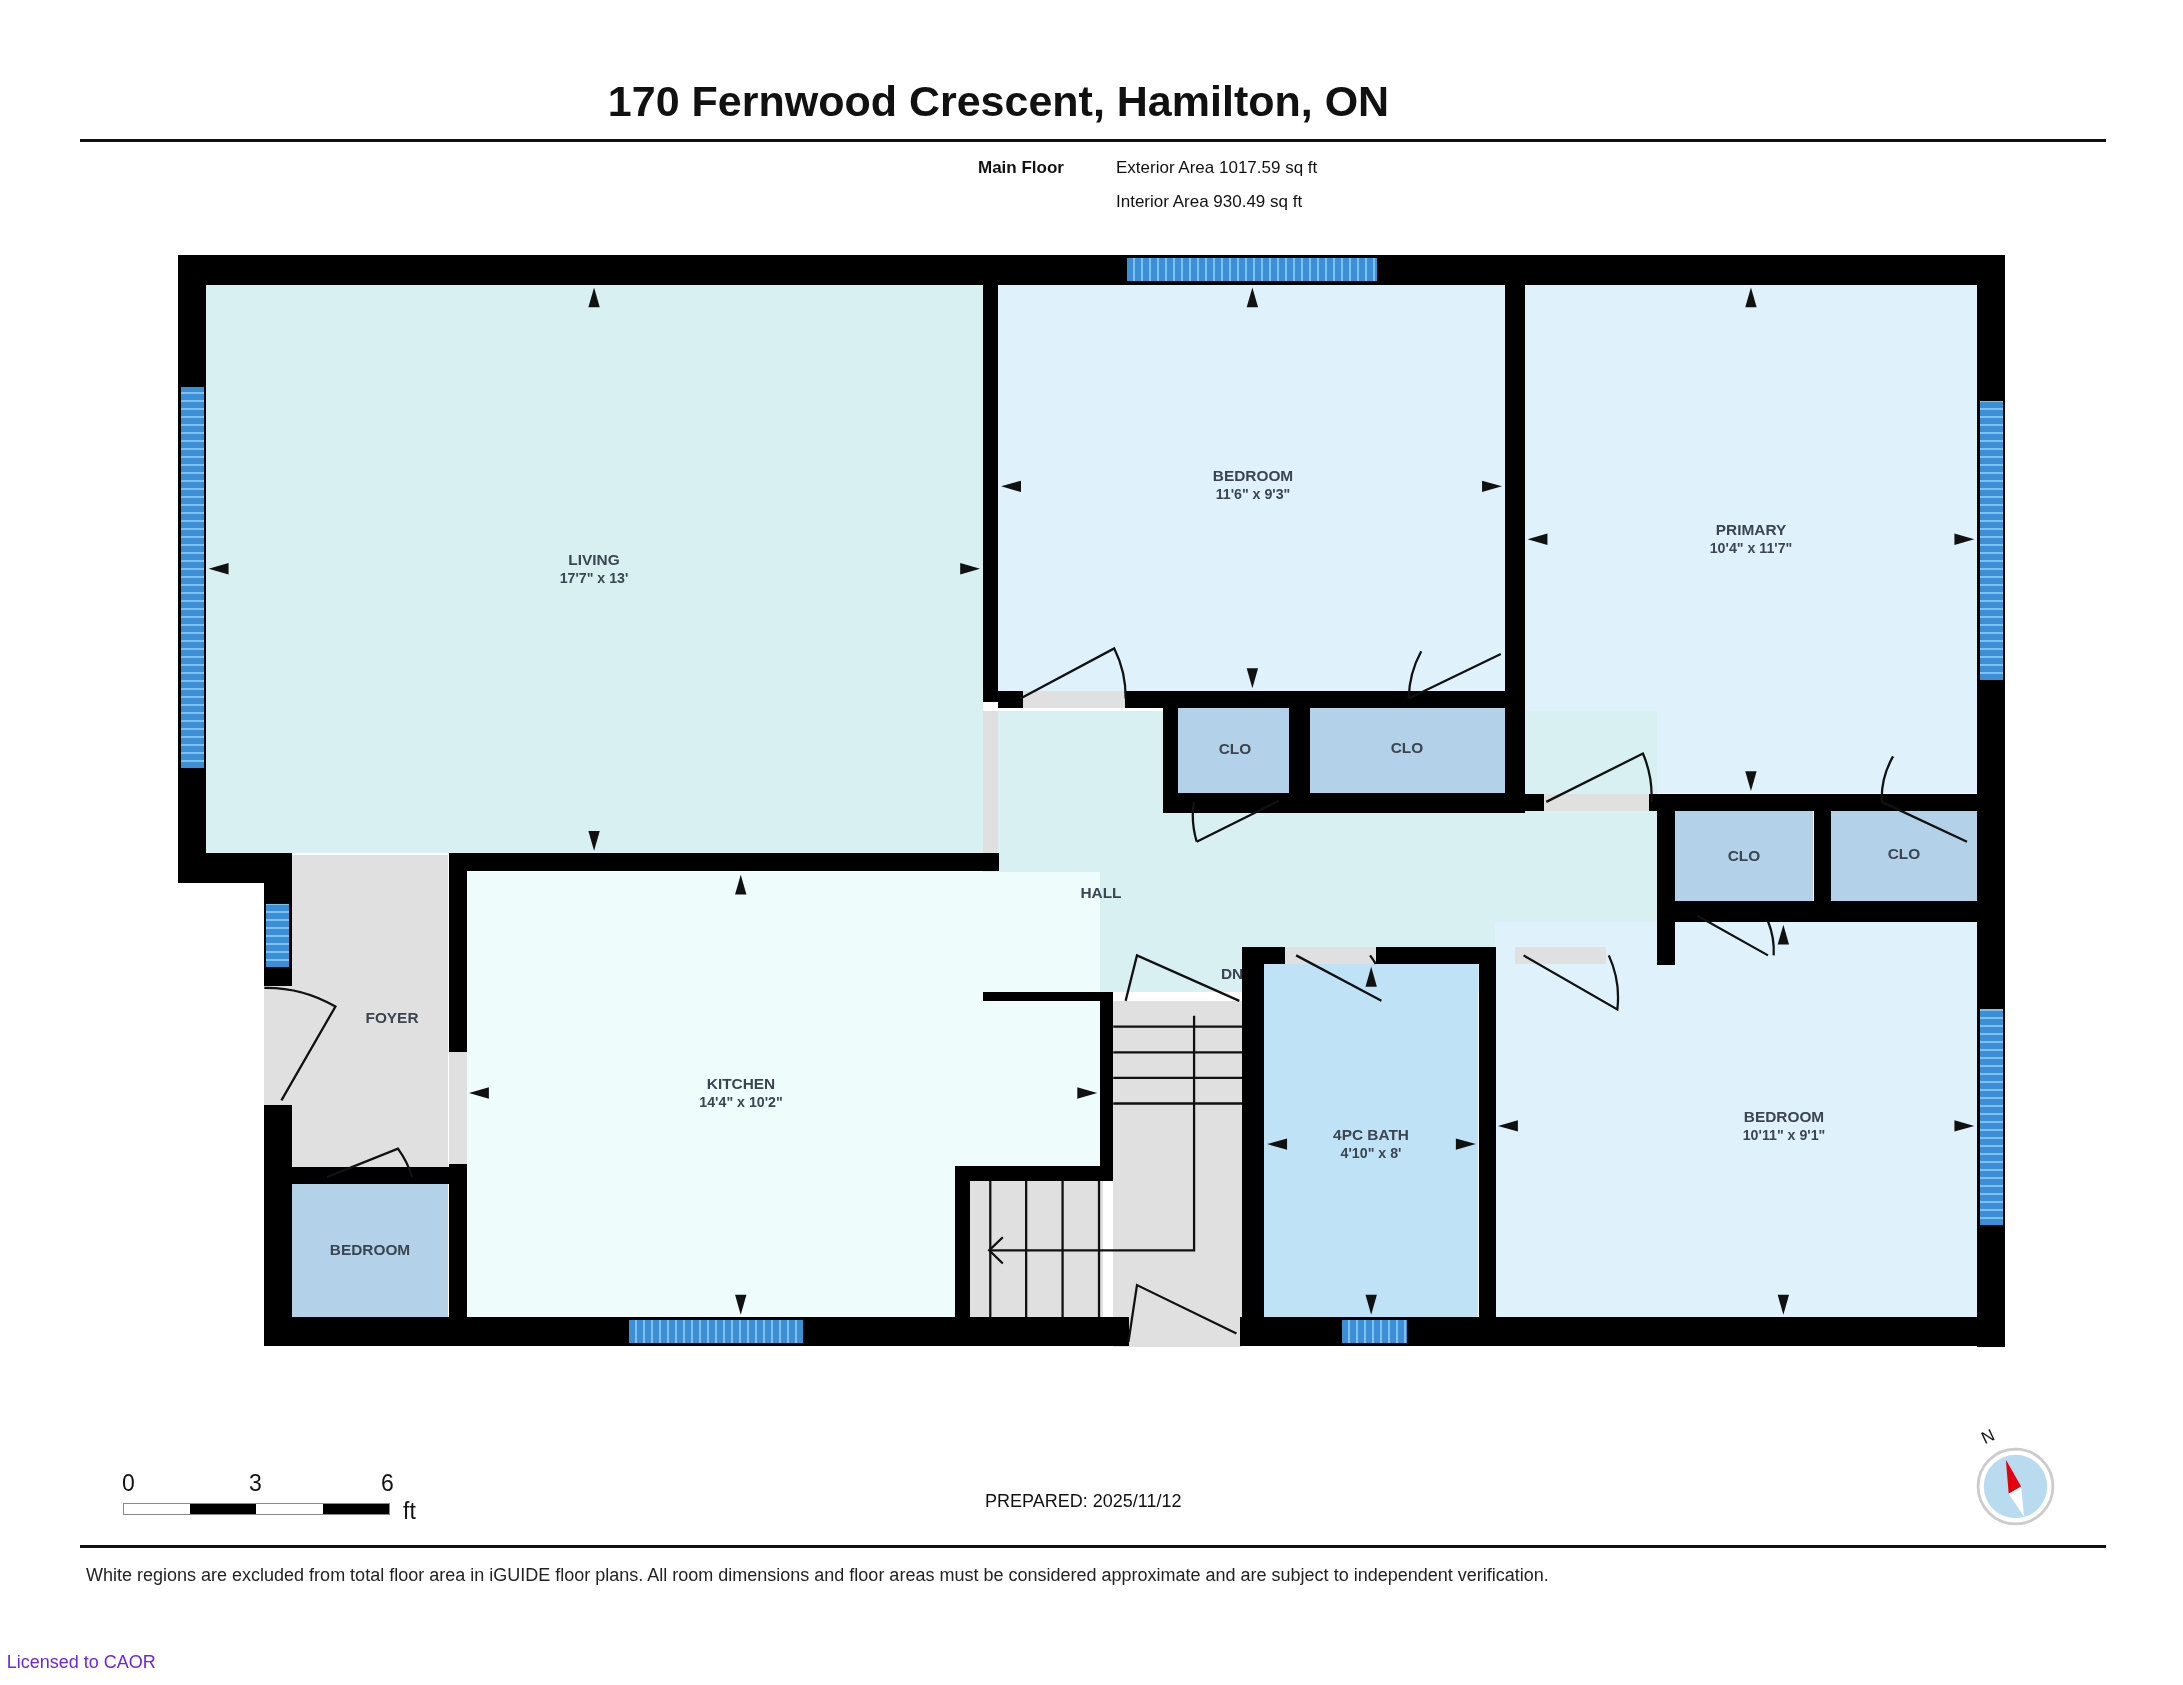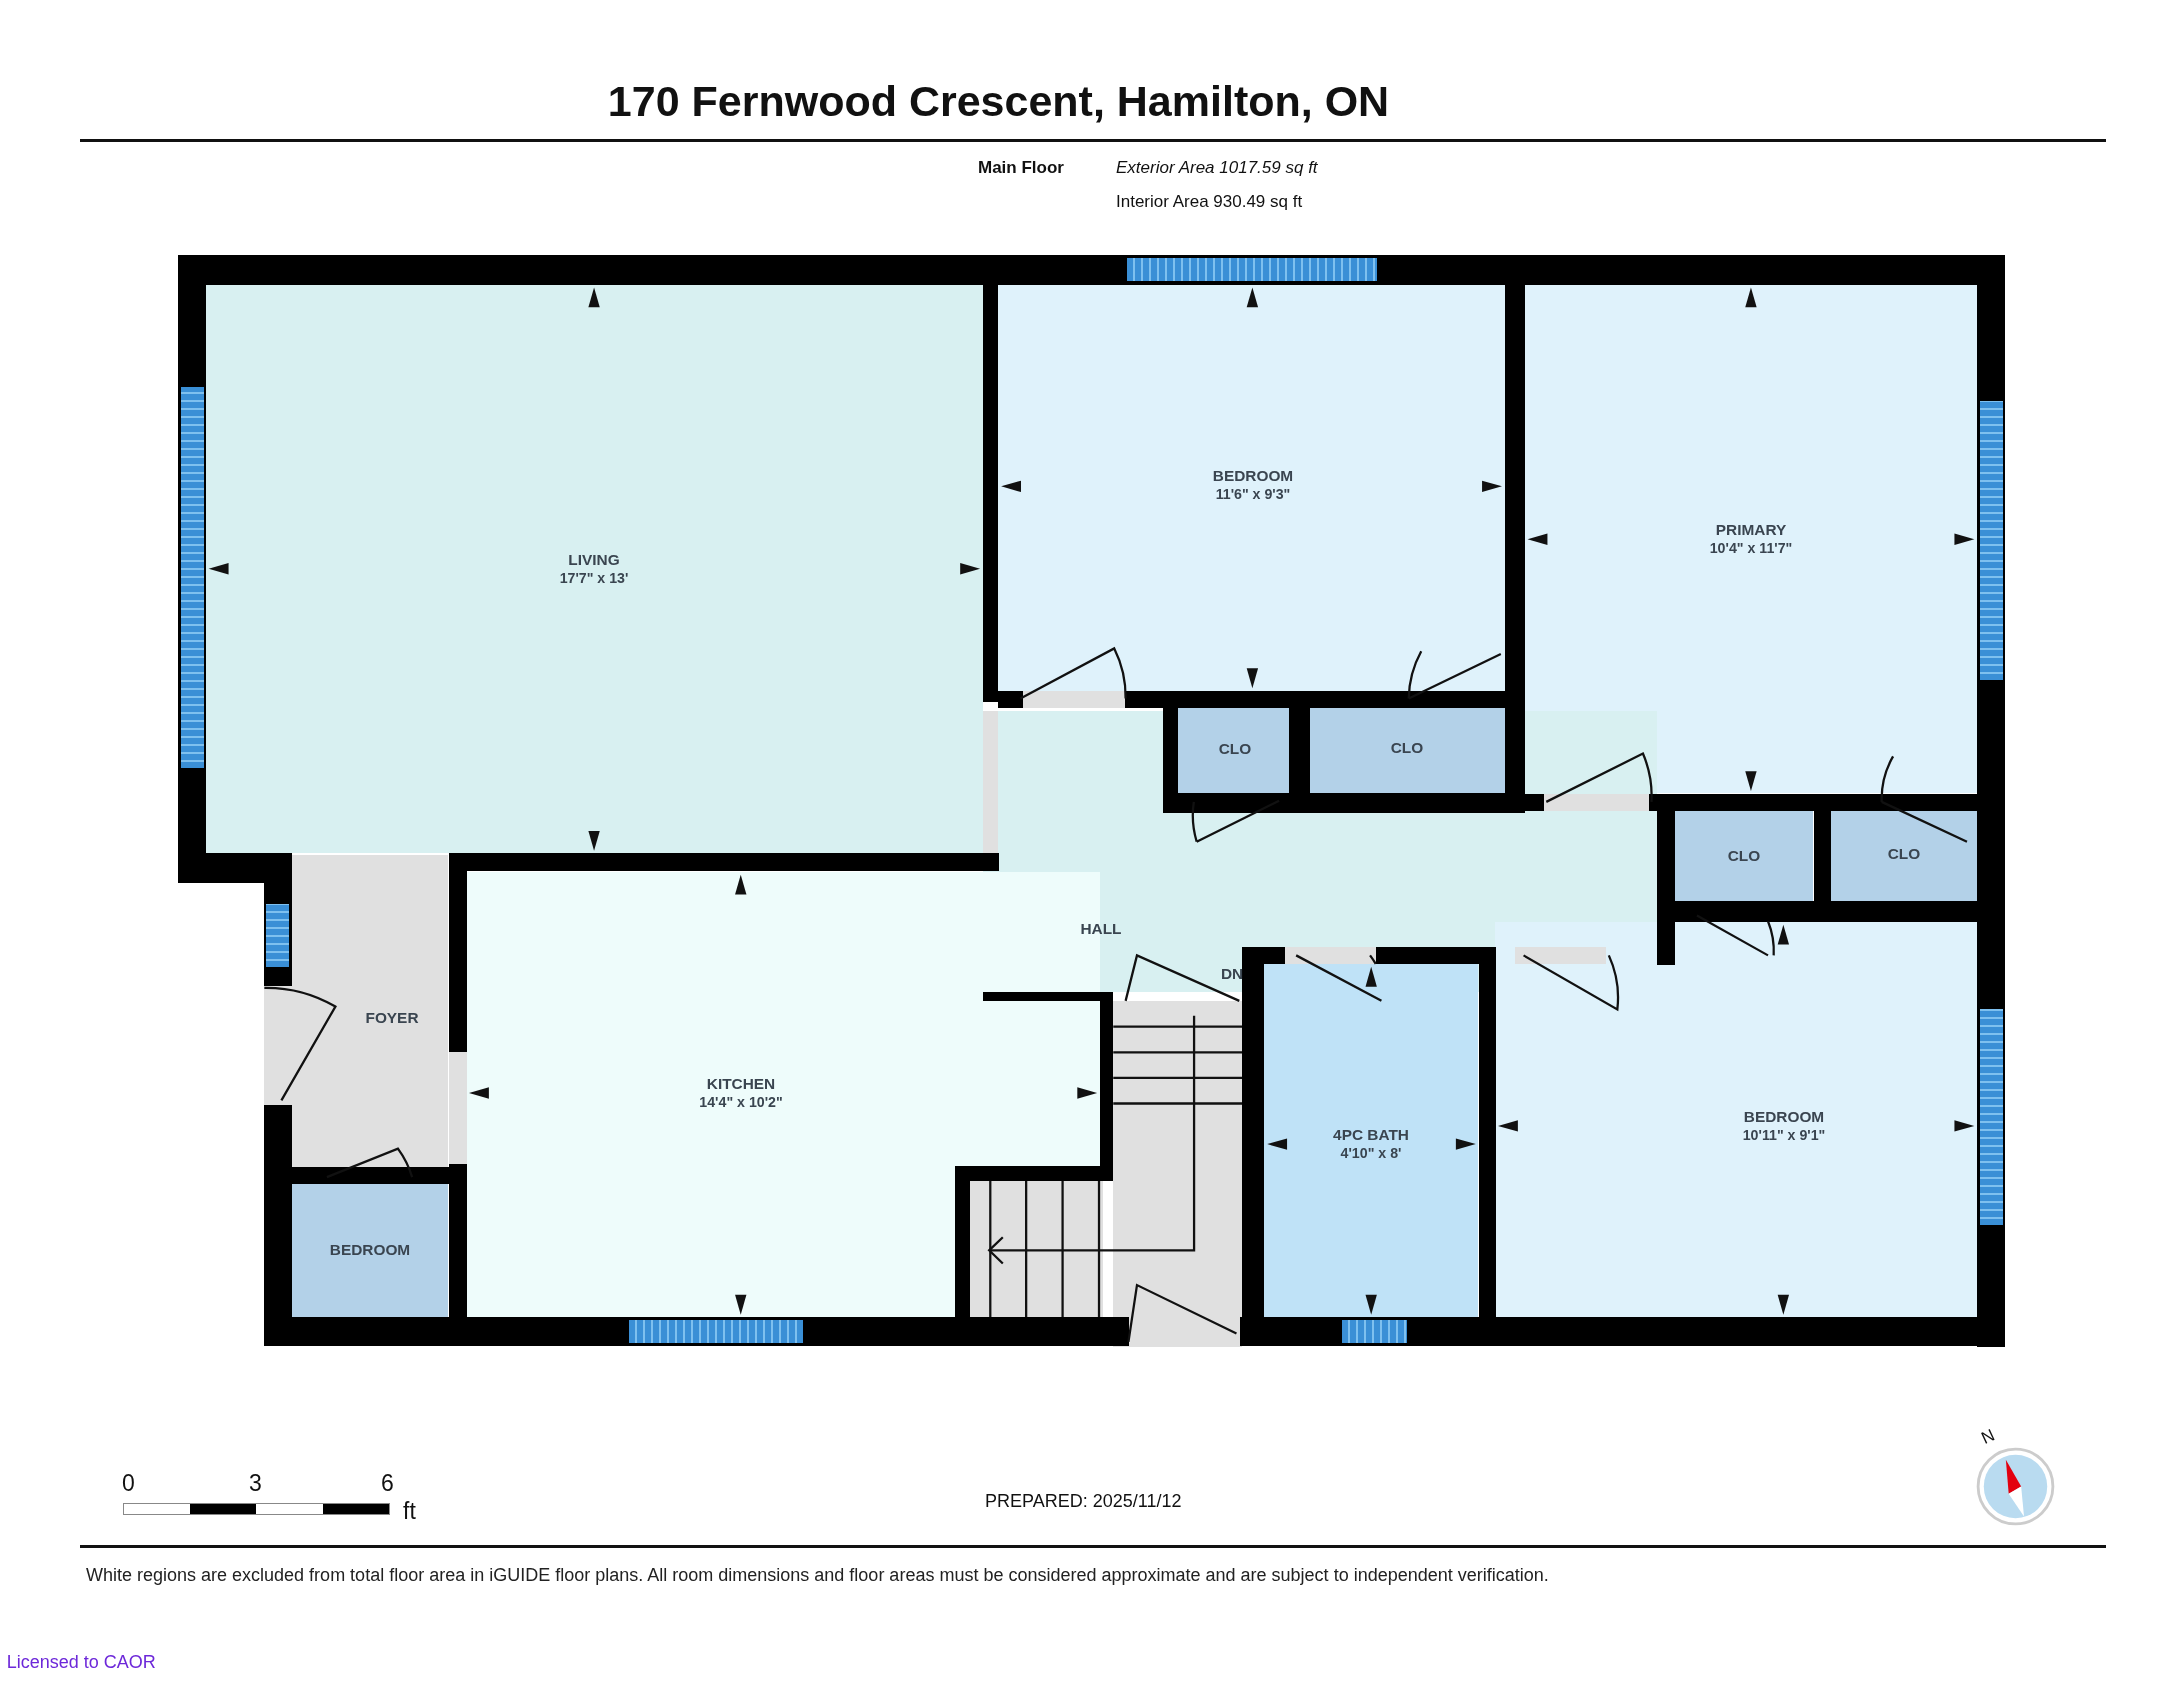--- a/index.html
+++ b/index.html
@@ -16,21 +16,21 @@
   .winv{position:absolute;background:repeating-linear-gradient(0deg,#3a8fd6 0 5.7px,#7ec0ef 5.7px 8px);}
   .footer-note{font-size:18px;color:#222;}
   .lic{font-size:18px;color:#6d28d9;}
 </style>
 </head>
 <body>
 
 <div class="abs title">170 Fernwood Crescent, Hamilton, ON</div>
 <div class="abs rule" style="left:80px;top:139px;width:2026px;"></div>
 <div class="abs meta" style="left:978px;top:158px;font-weight:bold;">Main Floor</div>
-<div class="abs meta" style="left:1116px;top:158px;font-style:italic;">Exterior Area 1017.59 sq ft</div>
+<div class="abs meta" style="left:1116px;top:158px;">Exterior Area 1017.59 sq ft</div>
 <div class="abs meta" style="left:1116px;top:192px;">Interior Area 930.49 sq ft</div>
 
 <div class="abs" style="left:0;top:0;width:2183px;height:1365px;">
 
   <div class="room" style="left:206px;top:284px;width:777px;height:569px;background:#d8f0f1;"></div>
   <div class="room" style="left:998px;top:284px;width:507px;height:407px;background:#dff2fb;"></div>
   <div class="room" style="left:1525px;top:284px;width:453px;height:509px;background:#dff2fb;"></div>
   <div class="room" style="left:983px;top:711px;width:674px;height:281px;background:#d8f0f1;"></div>
   <div class="room" style="left:1285px;top:813px;width:372px;height:131px;background:#d8f0f1;"></div>
   <div class="room" style="left:1178px;top:708px;width:111px;height:85px;background:#b3d1e8;"></div>
@@ -157,21 +157,21 @@
       <div class="dim">17'7" x 13'</div>
     </div>
   <div class="lbl" style="left:1253px;top:485px;">
       <div>BEDROOM</div>
       <div class="dim">11'6" x 9'3"</div>
     </div>
   <div class="lbl" style="left:1751px;top:539px;">
       <div>PRIMARY</div>
       <div class="dim">10'4" x 11'7"</div>
     </div>
-  <div class="lbl" style="left:1101px;top:893px;margin-top:36px;">
+  <div class="lbl" style="left:1101px;top:893px;">
       <div>HALL</div>
     </div>
   <div class="lbl" style="left:1235px;top:749px;">
       <div>CLO</div>
     </div>
   <div class="lbl" style="left:1407px;top:748px;">
       <div>CLO</div>
     </div>
   <div class="lbl" style="left:1744px;top:856px;">
       <div>CLO</div>

